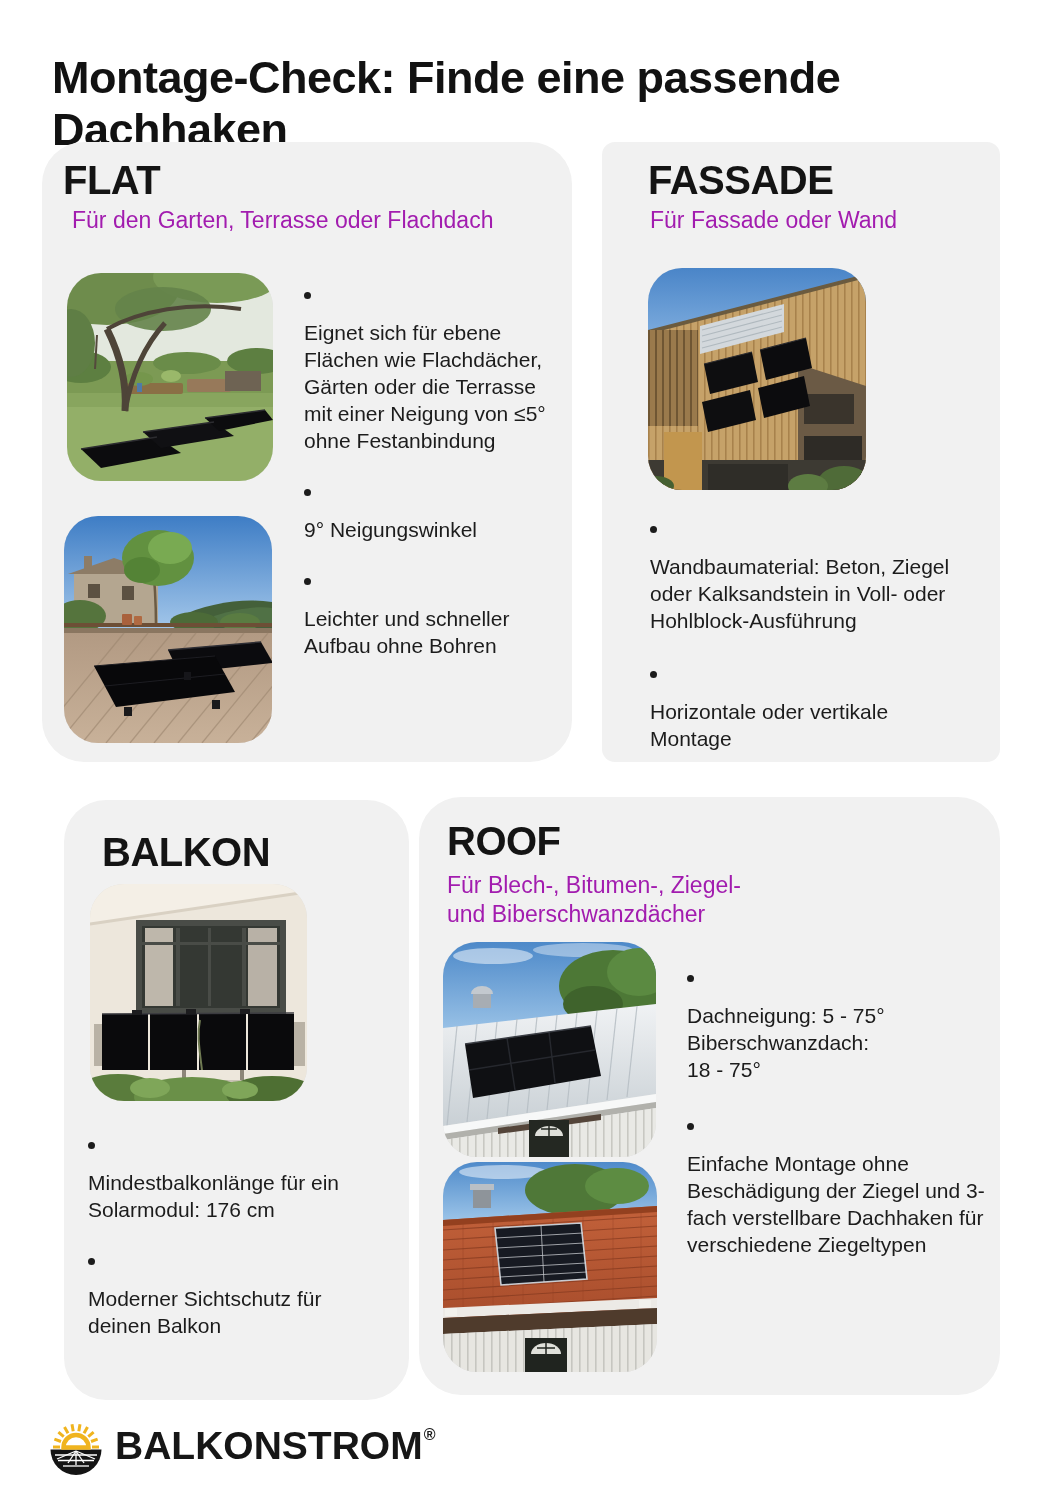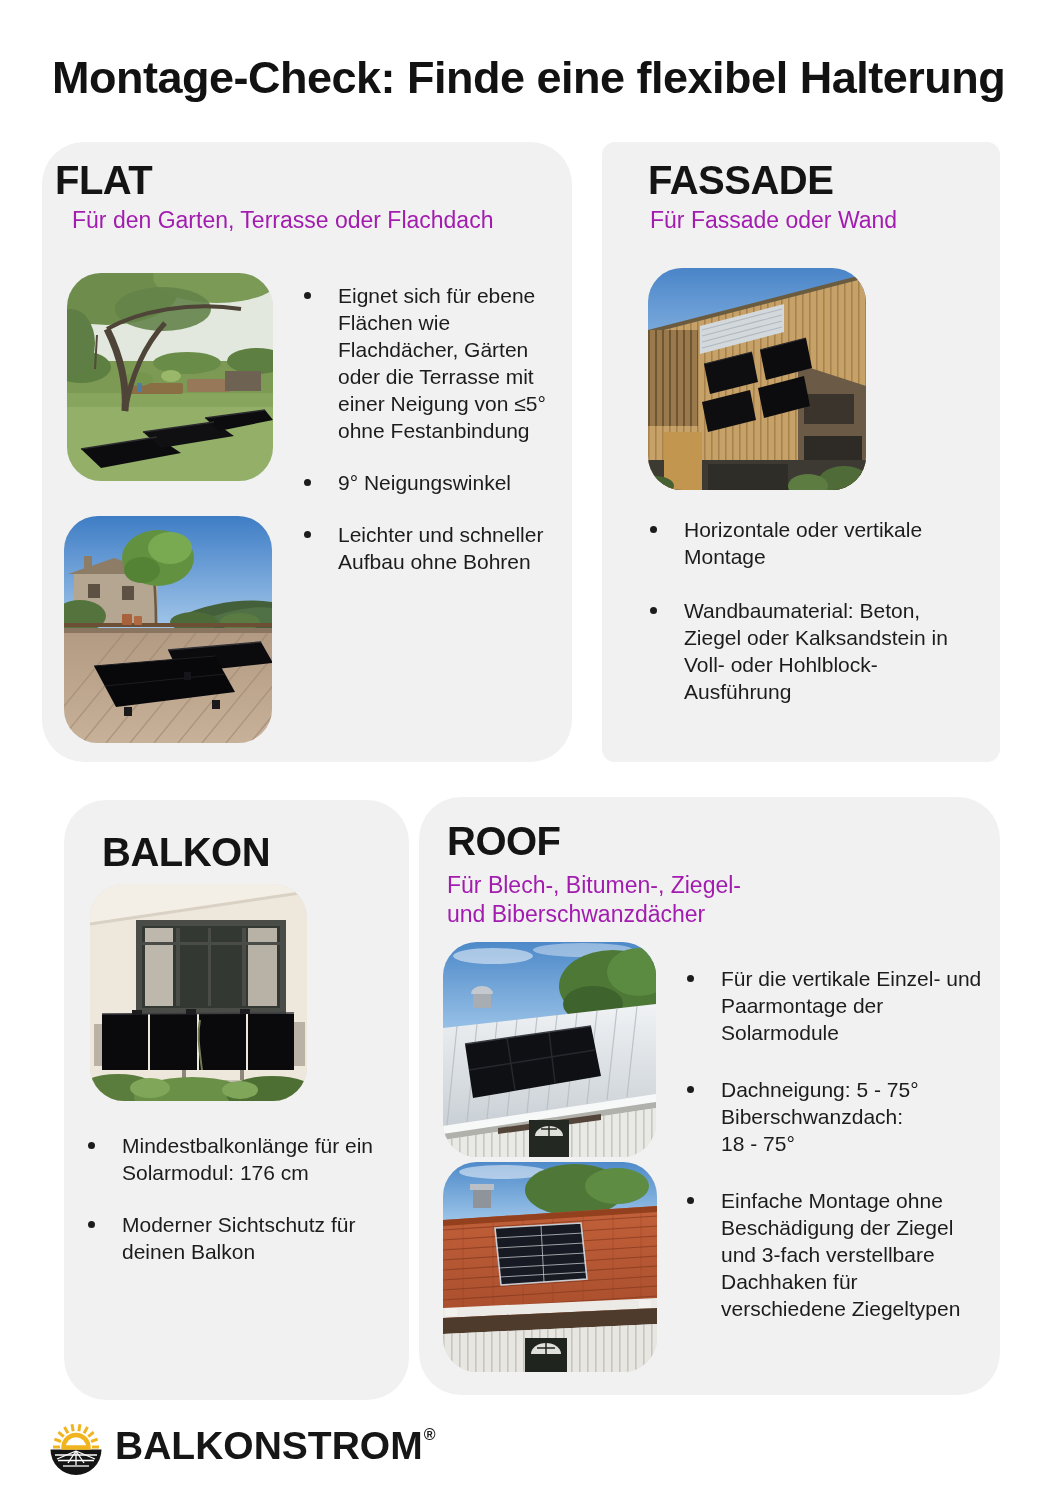--- a/index.html
+++ b/index.html
@@ -21,43 +21,43 @@
   #card-balkon { left:40px;  top:800px; width:345px; height:600px;margin-left:24px; }
   #card-roof   { left:419px; top:797px; width:581px; height:598px; }
 
   .card h2 {
     position:absolute; font-size:40px; font-weight:800; letter-spacing:-0.5px; color:#141414;
   }
   .subtitle {
     position:absolute; font-size:23px; font-weight:500; line-height:29px;
     color:#a21caf; white-space:pre-line;
   }
-  #card-flat h2    { left:13px; top:16px;text-align:right; }
+  #card-flat h2    { left:21px; top:16px;text-align:right; }
   #card-flat .subtitle { left:30px; top:64px; }
   #card-fassade h2 { left:46px; top:16px; }
   #card-fassade .subtitle { left:48px; top:64px; }
   #card-balkon h2  { left:38px; top:30px; }
   #card-roof h2    { left:28px; top:22px; }
   #card-roof .subtitle { left:28px; top:74px; width:340px; }
 
   .photo {
     position:absolute; border-radius:34px; overflow:hidden; background:#ddd;
   }
   .photo svg { width:100%; height:100%; display:block; }
   #flat-photo-1 { left:25px; top:131px; width:206px; height:208px; }
   #flat-photo-2 { left:22px; top:374px; width:208px; height:227px; }
   #fassade-photo{ left:46px; top:126px; width:218px; height:222px; }
   #balkon-photo { left:26px; top:84px;  width:217px; height:217px; }
   #roof-photo-1 { left:24px; top:145px; width:213px; height:215px; }
   #roof-photo-2 { left:24px; top:365px; width:214px; height:210px; }
 
   ul.bullets { position:absolute; list-style:none; }
   ul.bullets li {
-    display:flex; gap:27px; margin-bottom:25px;
-    font-size:21px; line-height:27px; color:#1c1c1c;
+    display:flex; gap:20px; margin-bottom:25px;
+    font-size:21px; line-height:27px; color:#1c1c1c;flex-direction:column;
   }
   ul.bullets .dot {
     flex:0 0 auto; width:7px; height:7px; border-radius:50%;
     background:#1c1c1c; margin-top:10px;
   }
   ul.bullets li span.txt { white-space:pre-line; }
   #flat-bullets   { left:262px; top:140px; width:258px; }
   #fassade-bullets{ left:48px;  top:374px; width:325px; }
   #fassade-bullets li { margin-bottom:27px; }
   #balkon-bullets { left:24px;  top:332px; width:300px; }
@@ -67,21 +67,21 @@
   .footer { position:absolute; left:47px; top:1415px; height:62px; display:flex; align-items:center; gap:10px; }
   .logo-icon { width:58px; height:60px; }
   .brand {
     font-size:39px; font-weight:700; letter-spacing:0; color:#161616; display:flex; align-items:flex-start;
   }
   .brand sup { font-size:16px; font-weight:700; margin-top:2px; margin-left:1px; }
 </style>
 </head>
 <body>
 
-<h1 class="page-title">Montage-Check: Finde eine flexibel Halterung</h1>
+<h1 class="page-title">Montage-Check: Finde eine passende Dachhaken</h1>
 
 <section class="card" id="card-flat">
   <h2>FLAT</h2>
   <p class="subtitle">Für den Garten, Terrasse oder Flachdach</p>
 
   <div class="photo" id="flat-photo-1">
     <svg viewBox="0 0 206 208" preserveAspectRatio="none">
       <rect width="206" height="208" fill="#e3e8de"></rect>
       <rect y="88" width="206" height="50" fill="#7c9a54"></rect>
       <ellipse cx="14" cy="94" rx="30" ry="16" fill="#5d7f41"></ellipse>
@@ -225,25 +225,25 @@
       <rect x="60" y="196" width="80" height="26" fill="#2f2d28"></rect>
       <ellipse cx="196" cy="214" rx="26" ry="16" fill="#4f6b38"></ellipse>
       <ellipse cx="160" cy="218" rx="20" ry="12" fill="#5d7c42"></ellipse>
       <ellipse cx="8" cy="218" rx="18" ry="10" fill="#456032"></ellipse>
     </svg>
   </div>
 
   <ul class="bullets" id="fassade-bullets">
     <li>
         <span class="dot"></span>
+        <span class="txt">Wandbaumaterial: Beton, Ziegel oder Kalksandstein in Voll- oder Hohlblock-Ausführung</span>
+      </li>
+    <li>
+        <span class="dot"></span>
         <span class="txt">Horizontale oder vertikale Montage</span>
-      </li>
-    <li>
-        <span class="dot"></span>
-        <span class="txt">Wandbaumaterial: Beton, Ziegel oder Kalksandstein in Voll- oder Hohlblock-Ausführung</span>
       </li>
   </ul>
 </section>
 
 <section class="card" id="card-balkon">
   <h2>BALKON</h2>
 
   <div class="photo" id="balkon-photo">
     <svg viewBox="0 0 217 217" preserveAspectRatio="none">
       <rect width="217" height="217" fill="#ede7dc"></rect>
@@ -407,24 +407,20 @@
       <polygon points="0,172 214,162 214,210 0,210" fill="url(#shut2)"></polygon>
       <rect x="82" y="176" width="42" height="34" fill="#20241f"></rect>
       <path d="M88,192 a15,11 0 0 1 30,0 z" fill="#dfe0da"></path>
       <path d="M103,181 L103,192 M94,186 L112,186" stroke="#20241f" stroke-width="1.5"></path>
       <rect x="2" y="146" width="12" height="8" fill="#f2f1ed"></rect>
       <rect x="196" y="138" width="12" height="8" fill="#f2f1ed"></rect>
     </svg>
   </div>
 
   <ul class="bullets" id="roof-bullets">
-    <li>
-        <span class="dot"></span>
-        <span class="txt">Für die vertikale Einzel- und Paarmontage der Solarmodule</span>
-      </li>
     <li>
         <span class="dot"></span>
         <span class="txt">Dachneigung: 5 - 75°
 Biberschwanzdach:
 18 - 75°</span>
       </li>
     <li>
         <span class="dot"></span>
         <span class="txt">Einfache Montage ohne Beschädigung der Ziegel und 3-fach verstellbare Dachhaken für verschiedene Ziegeltypen</span>
       </li>

